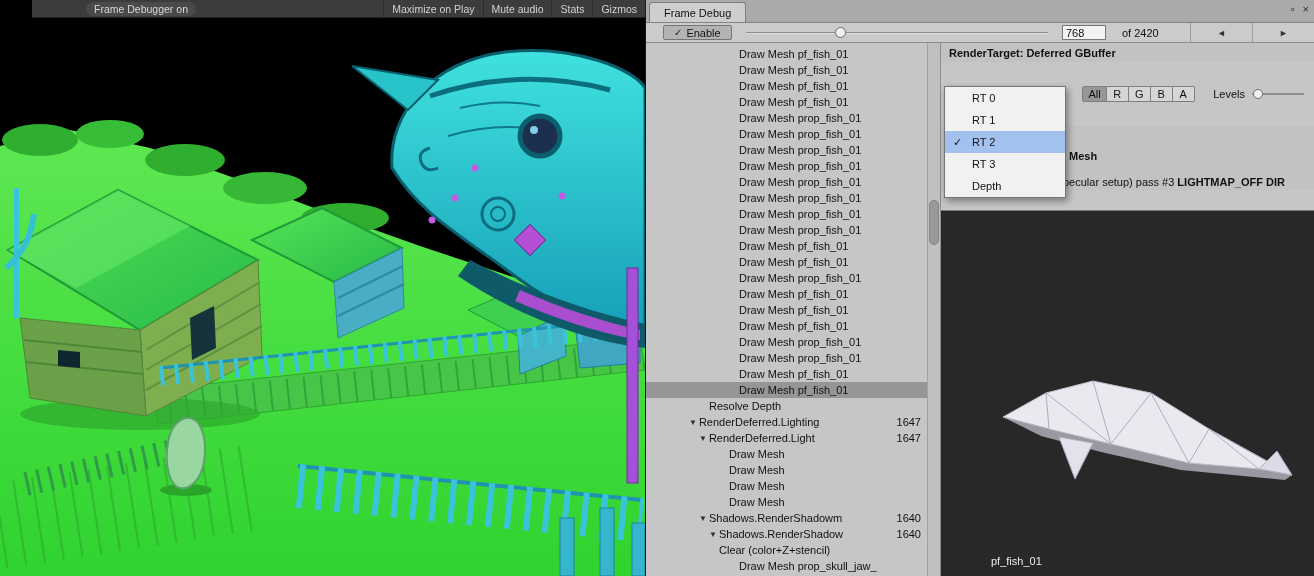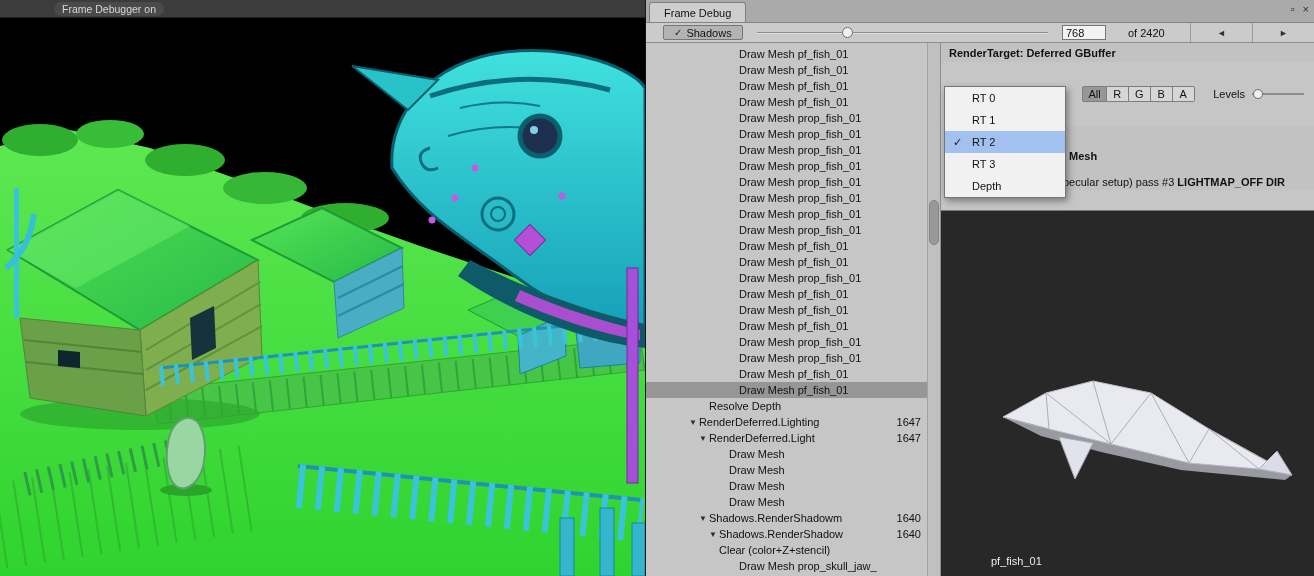--- a/index.html
+++ b/index.html
@@ -1,42 +1,42 @@
 <!DOCTYPE html>
 <html><head>
 <meta charset="utf-8">
 <style>
   *{margin:0;padding:0;box-sizing:border-box;}
   html,body{width:1314px;height:576px;overflow:hidden;}
   body{font-family:"Liberation Sans",sans-serif;font-size:11px;color:#111;background:#1d1d1d;}
   #root{position:relative;width:1314px;height:576px;overflow:hidden;}
 
   
-  .game-view{position:absolute;left:0;top:0;width:645px;height:576px;background:#000;}
+  .game-view{position:absolute;left:0;top:0;width:645px;height:576px;background:#000;padding-left:32px;}
   .gv-toolbar{height:18px;background:#3c3c3c;border-bottom:1px solid #212121;display:flex;align-items:center;color:#d8d8d8;}
   .gv-status{margin-left:54px;padding:1px 8px;background:#4a4a4a;border-radius:8px;font-size:10.5px;white-space:nowrap;}
   .gv-buttons{margin-left:auto;display:flex;height:100%;}
   .gv-btn{display:flex;align-items:center;padding:0 8px;border-left:1px solid #2a2a2a;font-size:10.5px;color:#d2d2d2;white-space:nowrap;cursor:default;}
   .scene{position:absolute;top:18px;left:0;display:block;}
 
   
   .fd{position:absolute;left:645px;top:0;width:669px;height:576px;background:#c6c6c6;border-left:1px solid #141414;display:flex;flex-direction:column;border-radius:17px;}
   .fd-titlebar{height:23px;background:#aaaaaa;border-bottom:1px solid #848484;display:flex;align-items:flex-end;position:relative;flex:0 0 auto;}
   .fd-tab{margin-left:3px;height:20px;padding:0 14px;background:#cecece;border:1px solid #7e7e7e;border-bottom:none;border-radius:3px 3px 0 0;display:flex;align-items:center;color:#111;}
   .fd-controls{position:absolute;right:5px;top:3px;display:flex;gap:8px;color:#2e2e2e;font-size:11px;}
   .fd-controls span{cursor:default;}
 
   .fd-toolbar{height:20px;background:#cbcbcb;border-bottom:1px solid #8d8d8d;display:flex;align-items:center;flex:0 0 auto;}
   .enable-btn{margin-left:17px;height:15px;padding:0 10px;background:#b3b3b3;border:1px solid #767676;border-radius:2px;display:flex;align-items:center;gap:4px;white-space:nowrap;}
   .enable-btn .chk{font-size:10px;color:#1c1c1c;}
   .fslider{position:relative;flex:1;height:100%;margin:0 10px;}
   .fslider .track{position:absolute;left:4px;right:4px;top:9px;height:2px;background:#8d8d8d;border-bottom:1px solid #dedede;}
   .fslider .thumb{position:absolute;left:30%;top:4px;width:11px;height:11px;border-radius:50%;background:#f0f0f0;border:1px solid #6d6d6d;}
   .frame-field{width:44px;height:15px;background:#f3f3f3;border:1px solid #777;padding:0 3px;font:11px "Liberation Sans",sans-serif;color:#111;}
-  .of-label{width:60px;padding-left:22px;white-space:nowrap;}
+  .of-label{width:60px;padding-left:16px;white-space:nowrap;}
   .nav-spacer{width:24px;height:100%;}
   .nav-btn{width:62px;height:100%;border-left:1px solid #9c9c9c;display:flex;align-items:center;justify-content:center;color:#333;font-size:9px;background:#cbcbcb;}
 
   .fd-body{flex:1;display:flex;min-height:0;}
 
   
   .ev-panel{width:295px;border-right:1px solid #8d8d8d;position:relative;background:#c6c6c6;overflow:hidden;flex:0 0 auto;}
   .ev-list{padding-top:3px;}
   .ev-row{height:16px;display:flex;align-items:center;padding-right:19px;white-space:nowrap;overflow:hidden;}
   .ev-row.sel{background:#969696;}
@@ -78,20 +78,26 @@
   .rt-opt .check{position:absolute;left:8px;font-size:11px;}
 </style>
 </head>
 <body>
 
 <div id="root">
 
   <div class="game-view">
     <div class="gv-toolbar">
       <div class="gv-status">Frame Debugger on</div>
+      <div class="gv-buttons">
+          <div class="gv-btn">Maximize on Play</div>
+          <div class="gv-btn">Mute audio</div>
+          <div class="gv-btn">Stats</div>
+          <div class="gv-btn">Gizmos</div>
+        </div>
     </div>
 
     <svg class="scene" width="645" height="558" viewBox="0 0 645 558">
       <defs>
         <linearGradient id="gGround" x1="0" y1="0" x2="0" y2="1">
           <stop offset="0" stop-color="#5ee852"></stop>
             <stop offset="1" stop-color="#2fd32f"></stop>
         </linearGradient>
         <linearGradient id="gRoof" x1="0" y1="0" x2="1" y2="1">
           <stop offset="0" stop-color="#55e455"></stop>
@@ -207,21 +213,21 @@
       <div class="fd-tab">Frame Debug</div>
       <div class="fd-controls">
         <span>▫</span>
         <span>×</span>
       </div>
     </div>
 
     <div class="fd-toolbar">
       <div class="enable-btn">
         <span class="chk">✓</span>
-        <span>Shadows</span>
+        <span>Enable</span>
       </div>
       <div class="fslider">
         <div class="track"></div>
         <div class="thumb"></div>
       </div>
       <input class="frame-field" type="text" value="768" style="">
       <div class="of-label">of 2420</div>
       <div class="nav-spacer"></div>
       <div class="nav-btn">
           <span>◄</span>

